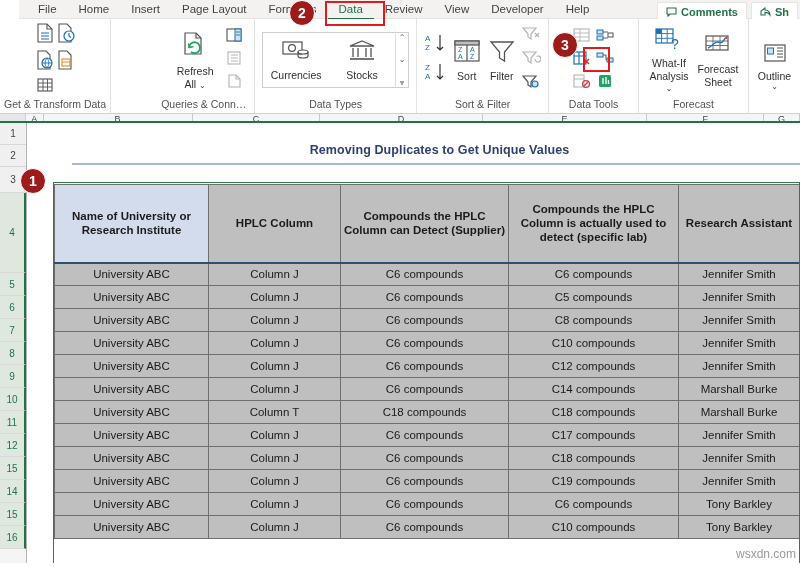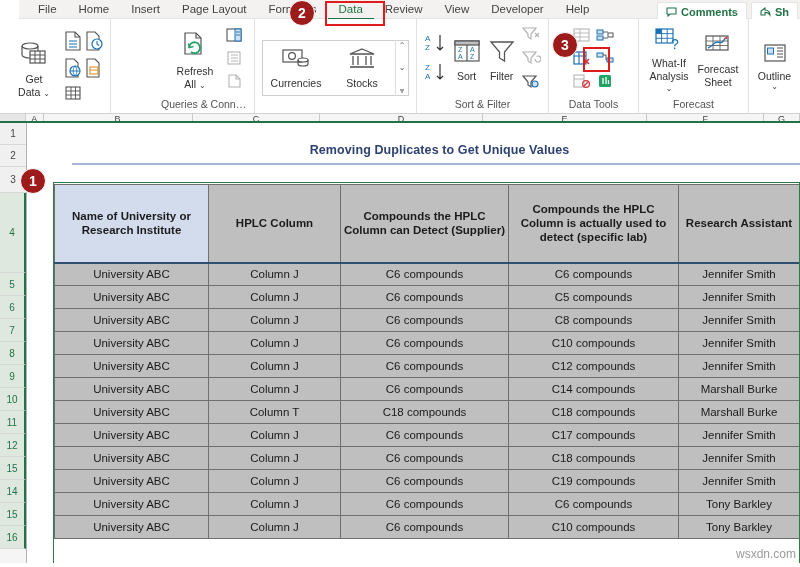--- a/index.html
+++ b/index.html
@@ -276,33 +276,20 @@
         </span>
         <span>Sh</span>
       </div>
     </div>
   </div>
 
   <div class="ribbon">
 
     <div class="group" style="width:130px;">
       <div class="group-body">
-        <div class="bigbtn">
-          <span>
-            <svg width="30" height="30" viewBox="0 0 30 30">
-              <ellipse cx="11" cy="7" rx="8" ry="3" fill="none" stroke="#545454" stroke-width="1.2"></ellipse>
-              <path d="M3 7v9c0 1.6 3.6 3 8 3" fill="none" stroke="#545454" stroke-width="1.2"></path>
-              <path d="M19 7v5" fill="none" stroke="#545454" stroke-width="1.2"></path>
-              <rect x="11" y="12" width="15" height="12" fill="#fff" stroke="#545454" stroke-width="1.2"></rect>
-              <path d="M11 16h15M11 20h15M16 12v12M21 12v12" stroke="#545454" stroke-width="1"></path>
-            </svg>
-          </span>
-          <span class="lbl">Get</span>
-          <span class="lbl"><span>Data</span> <span class="caret">⌄</span></span>
-        </div>
         <div class="smallcol">
           <div class="smallrow">
             <span>
               <svg width="18" height="20" viewBox="0 0 18 20">
                   <path d="M2 1h9l5 5v13H2z" fill="#fff" stroke="#545454" stroke-width="1.1"></path>
                   <path d="M11 1v5h5" fill="none" stroke="#545454" stroke-width="1.1"></path>
                   <path d="M5 10h8M5 13h8M5 16h8" stroke="#1a6fb5" stroke-width="1"></path>
                 </svg>
             </span>
             <span>
@@ -332,20 +319,21 @@
           <div class="smallrow">
             <span>
               <svg width="18" height="16" viewBox="0 0 18 16">
                   <rect x="2" y="2" width="14" height="12" fill="#fff" stroke="#545454" stroke-width="1.1"></rect>
                   <path d="M2 6h14M2 10h14M7 2v12M11.5 2v12" stroke="#545454" stroke-width=".9"></path>
                 </svg>
             </span>
           </div>
         </div>
       </div>
+      <div class="group-label">Get &amp; Transform Data</div>
     </div>
 
     <div class="group" style="width:98px;margin-left:46px;">
       <div class="group-body">
         <div class="bigbtn">
           <span>
             <svg width="30" height="30" viewBox="0 0 30 30">
               <path d="M5 2h11l5 5v16H5z" fill="#fff" stroke="#545454" stroke-width="1.2"></path>
               <path d="M16 2v5h5" fill="none" stroke="#545454" stroke-width="1.2"></path>
               <path d="M9 17a5.5 5.5 0 1 1 2 4" fill="none" stroke="#21a366" stroke-width="1.8"></path>
@@ -404,20 +392,21 @@
             </span>
             <span class="lbl">Stocks</span>
           </div>
           <div class="gallery-scroll">
             <span>⌃</span>
             <span>⌄</span>
             <span>⩔</span>
           </div>
         </div>
       </div>
+      <div class="group-label">Data Types</div>
     </div>
 
     <div class="group" style="width:132px;">
       <div class="group-body">
         <div class="smallcol">
           <span>
             <svg width="24" height="22" viewBox="0 0 24 22">
                 <text x="1" y="9" font-size="8" fill="#1a6fb5" font-family="Liberation Sans">A</text>
                 <text x="1" y="18" font-size="8" fill="#1a6fb5" font-family="Liberation Sans">Z</text>
                 <path d="M16 3v15M13 15l3 3 3-3" stroke="#333" stroke-width="1.2" fill="none"></path>

